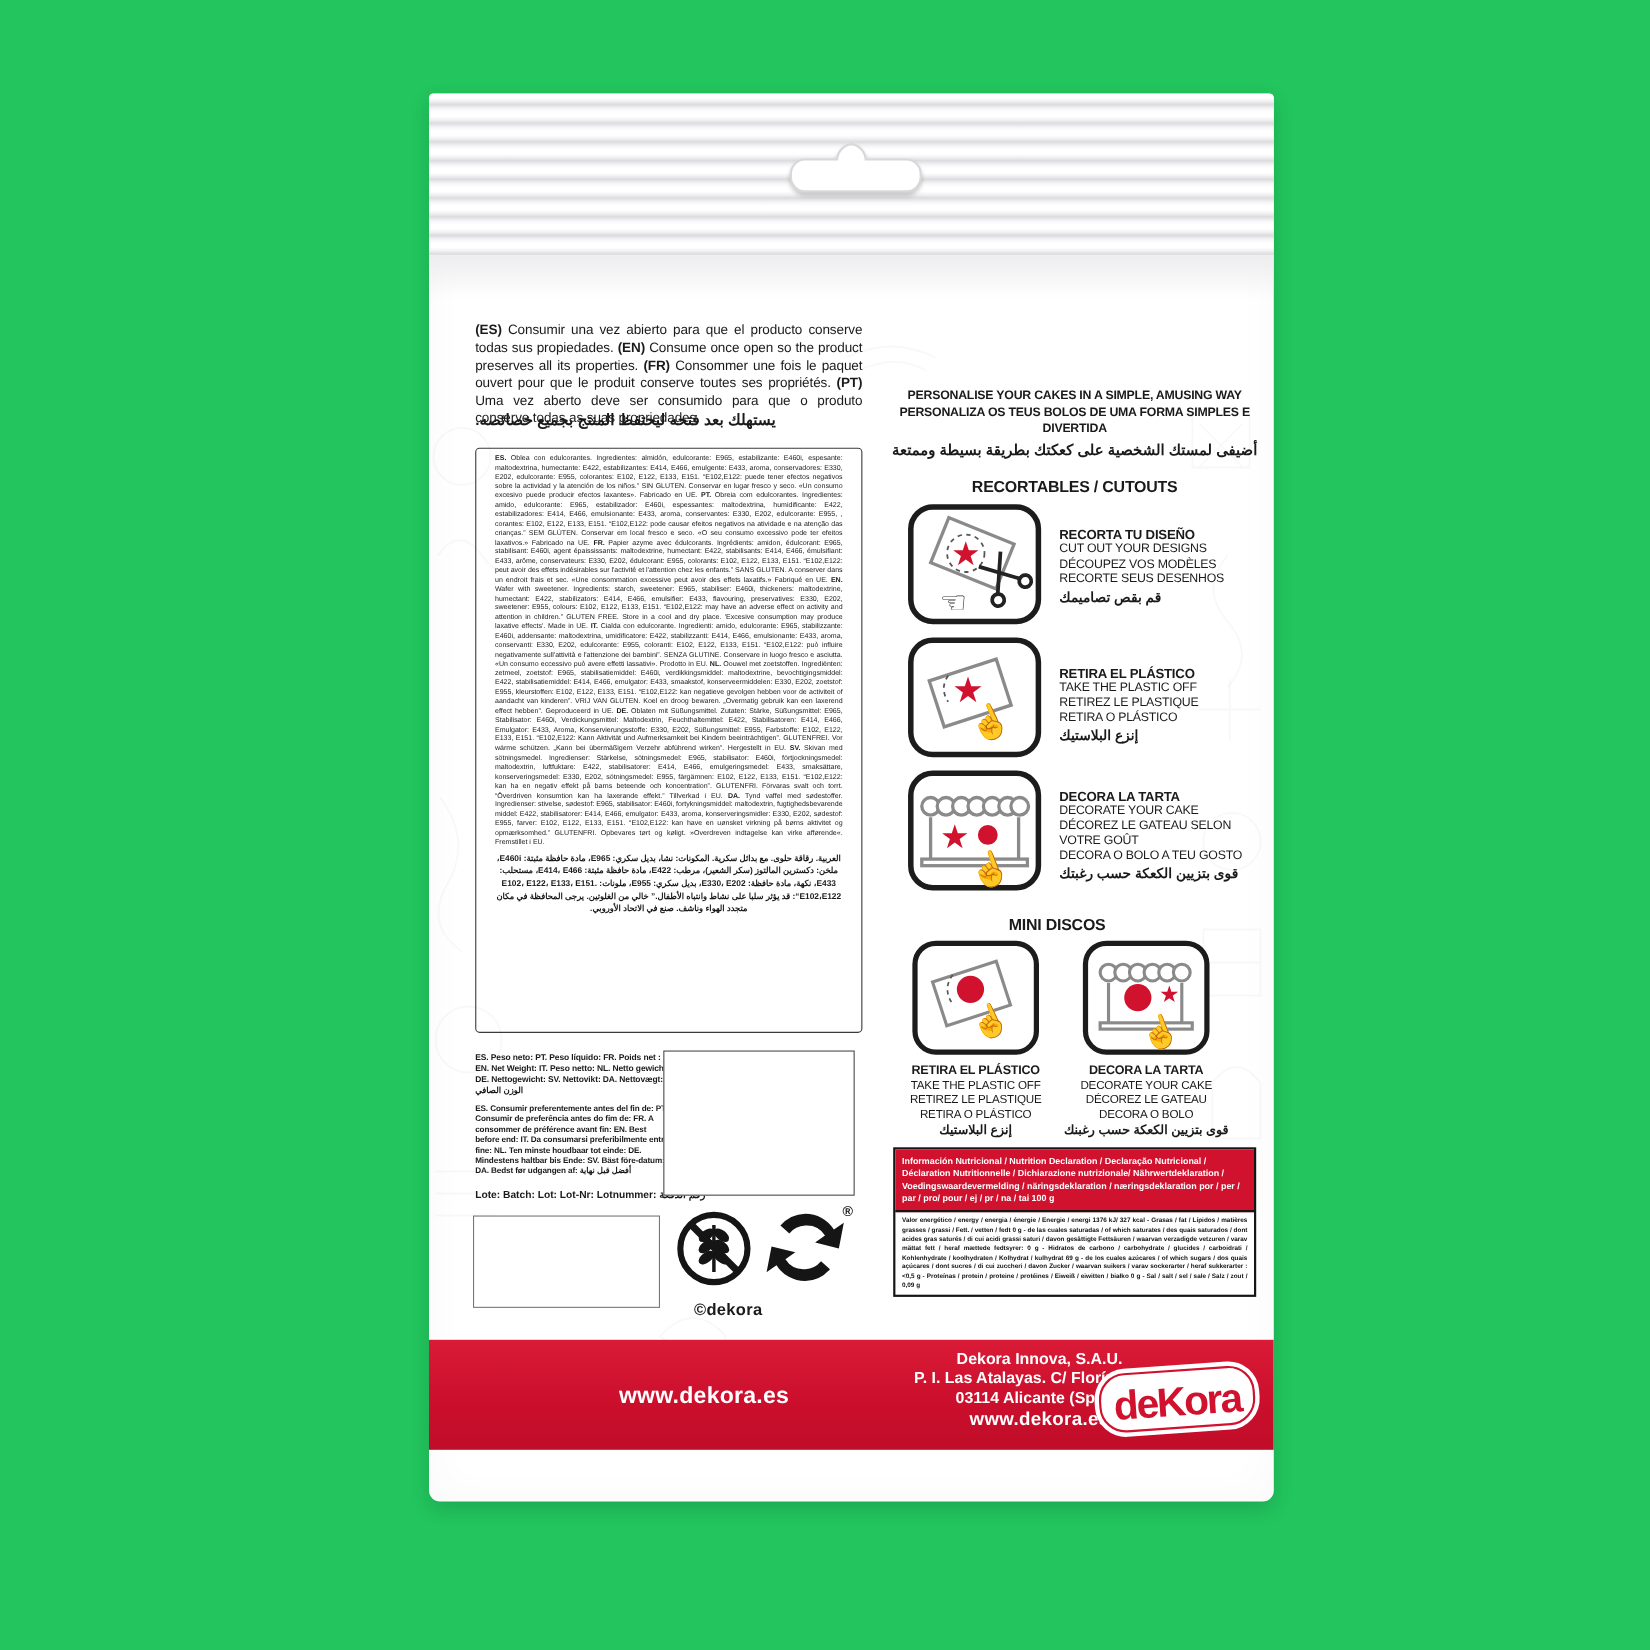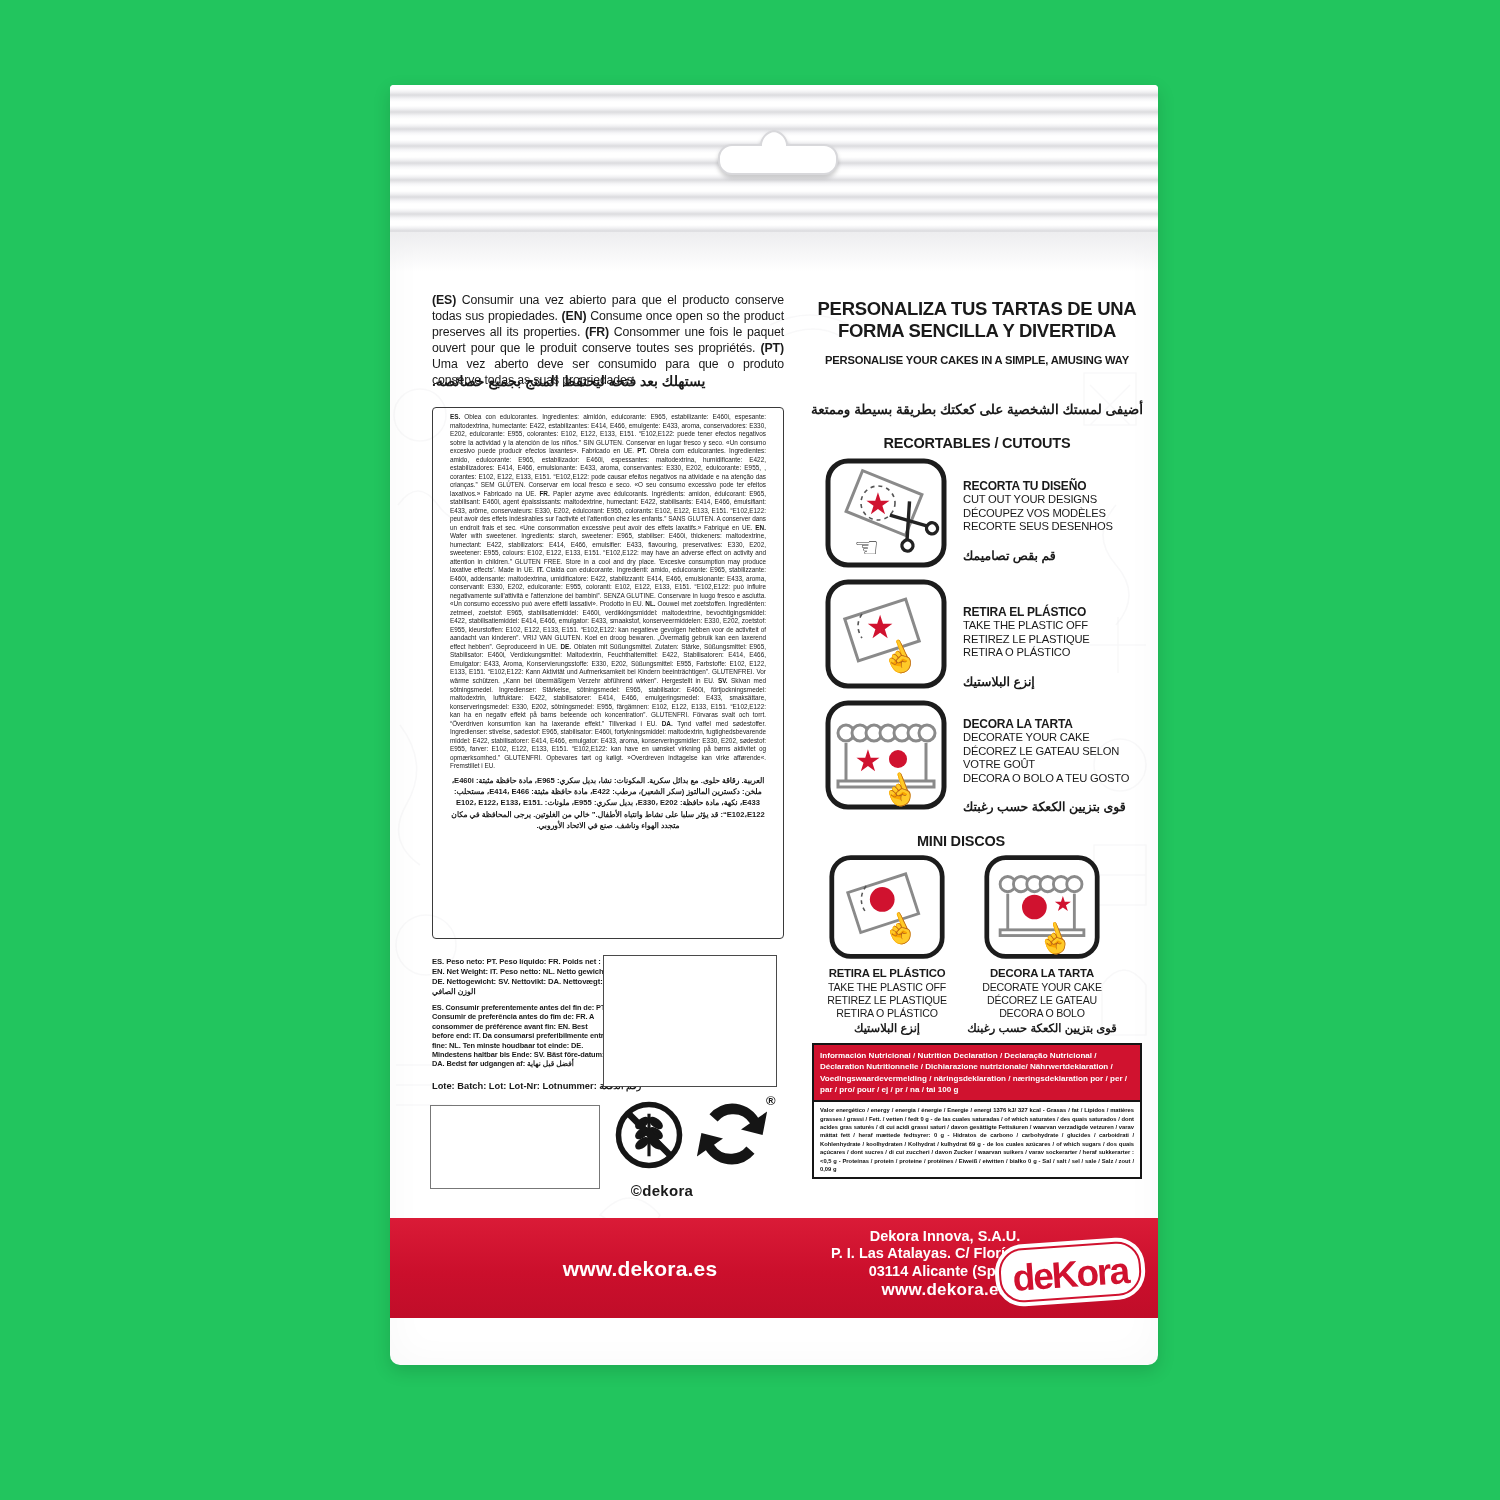--- a/index.html
+++ b/index.html
@@ -37,21 +37,21 @@
   
   #promo-title{left:422px;top:213px;width:330px;text-align:center;font-size:18.5px;font-weight:bold;line-height:1.18;letter-spacing:-.3px;}
   #promo-subs{left:412px;top:268px;width:350px;text-align:center;font-size:11.2px;font-weight:bold;line-height:1.33;letter-spacing:-.2px;}
   #promo-ar{left:412px;top:316px;width:350px;text-align:center;font-size:13.5px;font-weight:bold;direction:rtl;}
   .section-head{width:330px;text-align:center;font-size:14.5px;font-weight:bold;letter-spacing:-.2px;}
   #sec-cutouts{left:422px;top:350px;}
   #sec-mini{left:406px;top:748px;}
   .step-box{width:124px;height:112px;}
   .step-text{width:182px;font-size:11.2px;line-height:1.2;letter-spacing:-.2px;}
   .step-title{font-size:12px;font-weight:bold;}
-  .step-ar{font-size:12.5px;font-weight:bold;direction:rtl;text-align:left;margin-top:15px;}
+  .step-ar{font-size:12.5px;font-weight:bold;direction:rtl;text-align:left;margin-top:2px;}
   .mini-caption{width:160px;text-align:center;font-size:10.6px;line-height:1.22;letter-spacing:-.2px;}
   .mini-title{font-size:11.4px;font-weight:bold;}
   .mini-ar{font-size:11.5px;font-weight:bold;direction:rtl;margin-top:1px;}
   
   #nutrition{left:422px;top:958px;width:330px;border:2px solid #151515;background:#fff;box-sizing:border-box;}
   #nutrition-head{background:#d0122f;color:#fff;font-size:8.1px;font-weight:bold;line-height:1.4;padding:5px 6px;border-bottom:2px solid #151515;}
   #nutrition-body{font-size:5.8px;font-weight:bold;line-height:1.45;padding:4px 6px;color:#111;}
   
   #redband{left:0;top:1133px;width:768px;height:100px;background:linear-gradient(180deg,#da1b37,#cb0f2c 55%,#c00d29);}
   #footer-url{left:120px;top:1172px;width:260px;text-align:center;color:#fff;font-size:21px;font-weight:bold;letter-spacing:.2px;}
@@ -122,26 +122,23 @@
       <line x1="16" y1="15" x2="65" y2="64" stroke="#151515" stroke-width="7"></line>
     </svg>
 
     <svg class="abs" style="left:306px;top:1013px;" width="72" height="72" viewBox="0 0 80 80">
       <path d="M40 6 a34 34 0 0 1 29 16 l10 -7 -5 26 -24 -6 10 -7 a22 22 0 0 0 -20 -10 a22 22 0 0 0 -16 8 l-9 -8 A34 34 0 0 1 40 6 z" fill="#151515"></path>
       <path d="M40 74 a34 34 0 0 1 -29 -16 l-10 7 5 -26 24 6 -10 7 a22 22 0 0 0 20 10 a22 22 0 0 0 16 -8 l9 8 A34 34 0 0 1 40 74 z" fill="#151515"></path>
     </svg>
     <div id="reg-mark" class="abs">®</div>
     <div id="copyright" class="abs">©dekora</div>
 
-    <div id="promo-title" class="abs">
-      <div>PERSONALIZA TUS TARTAS DE UNA</div>
-      <div>FORMA SENCILLA Y DIVERTIDA</div>
-    </div>
     <div id="promo-subs" class="abs">
       <div>PERSONALISE YOUR CAKES IN A SIMPLE, AMUSING WAY</div>
+      <div>PERSONALIZA OS TEUS BOLOS DE UMA FORMA SIMPLES E DIVERTIDA</div>
     </div>
     <div id="promo-ar" class="abs">أضيفى لمستك الشخصية على كعكتك بطريقة بسيطة وممتعة</div>
 
     <div id="sec-cutouts" class="abs section-head">RECORTABLES / CUTOUTS</div>
 
     <svg class="abs step-box" style="left:434px;top:372px;" viewBox="0 0 124 112">
       <rect x="4" y="4" width="116" height="104" rx="20" fill="#fff" stroke="#1c1c1c" stroke-width="5"></rect>
       <g transform="rotate(22 60 46)">
           <rect x="28" y="24" width="64" height="44" fill="#fff" stroke="#8a8a8a" stroke-width="3"></rect>
         </g>

